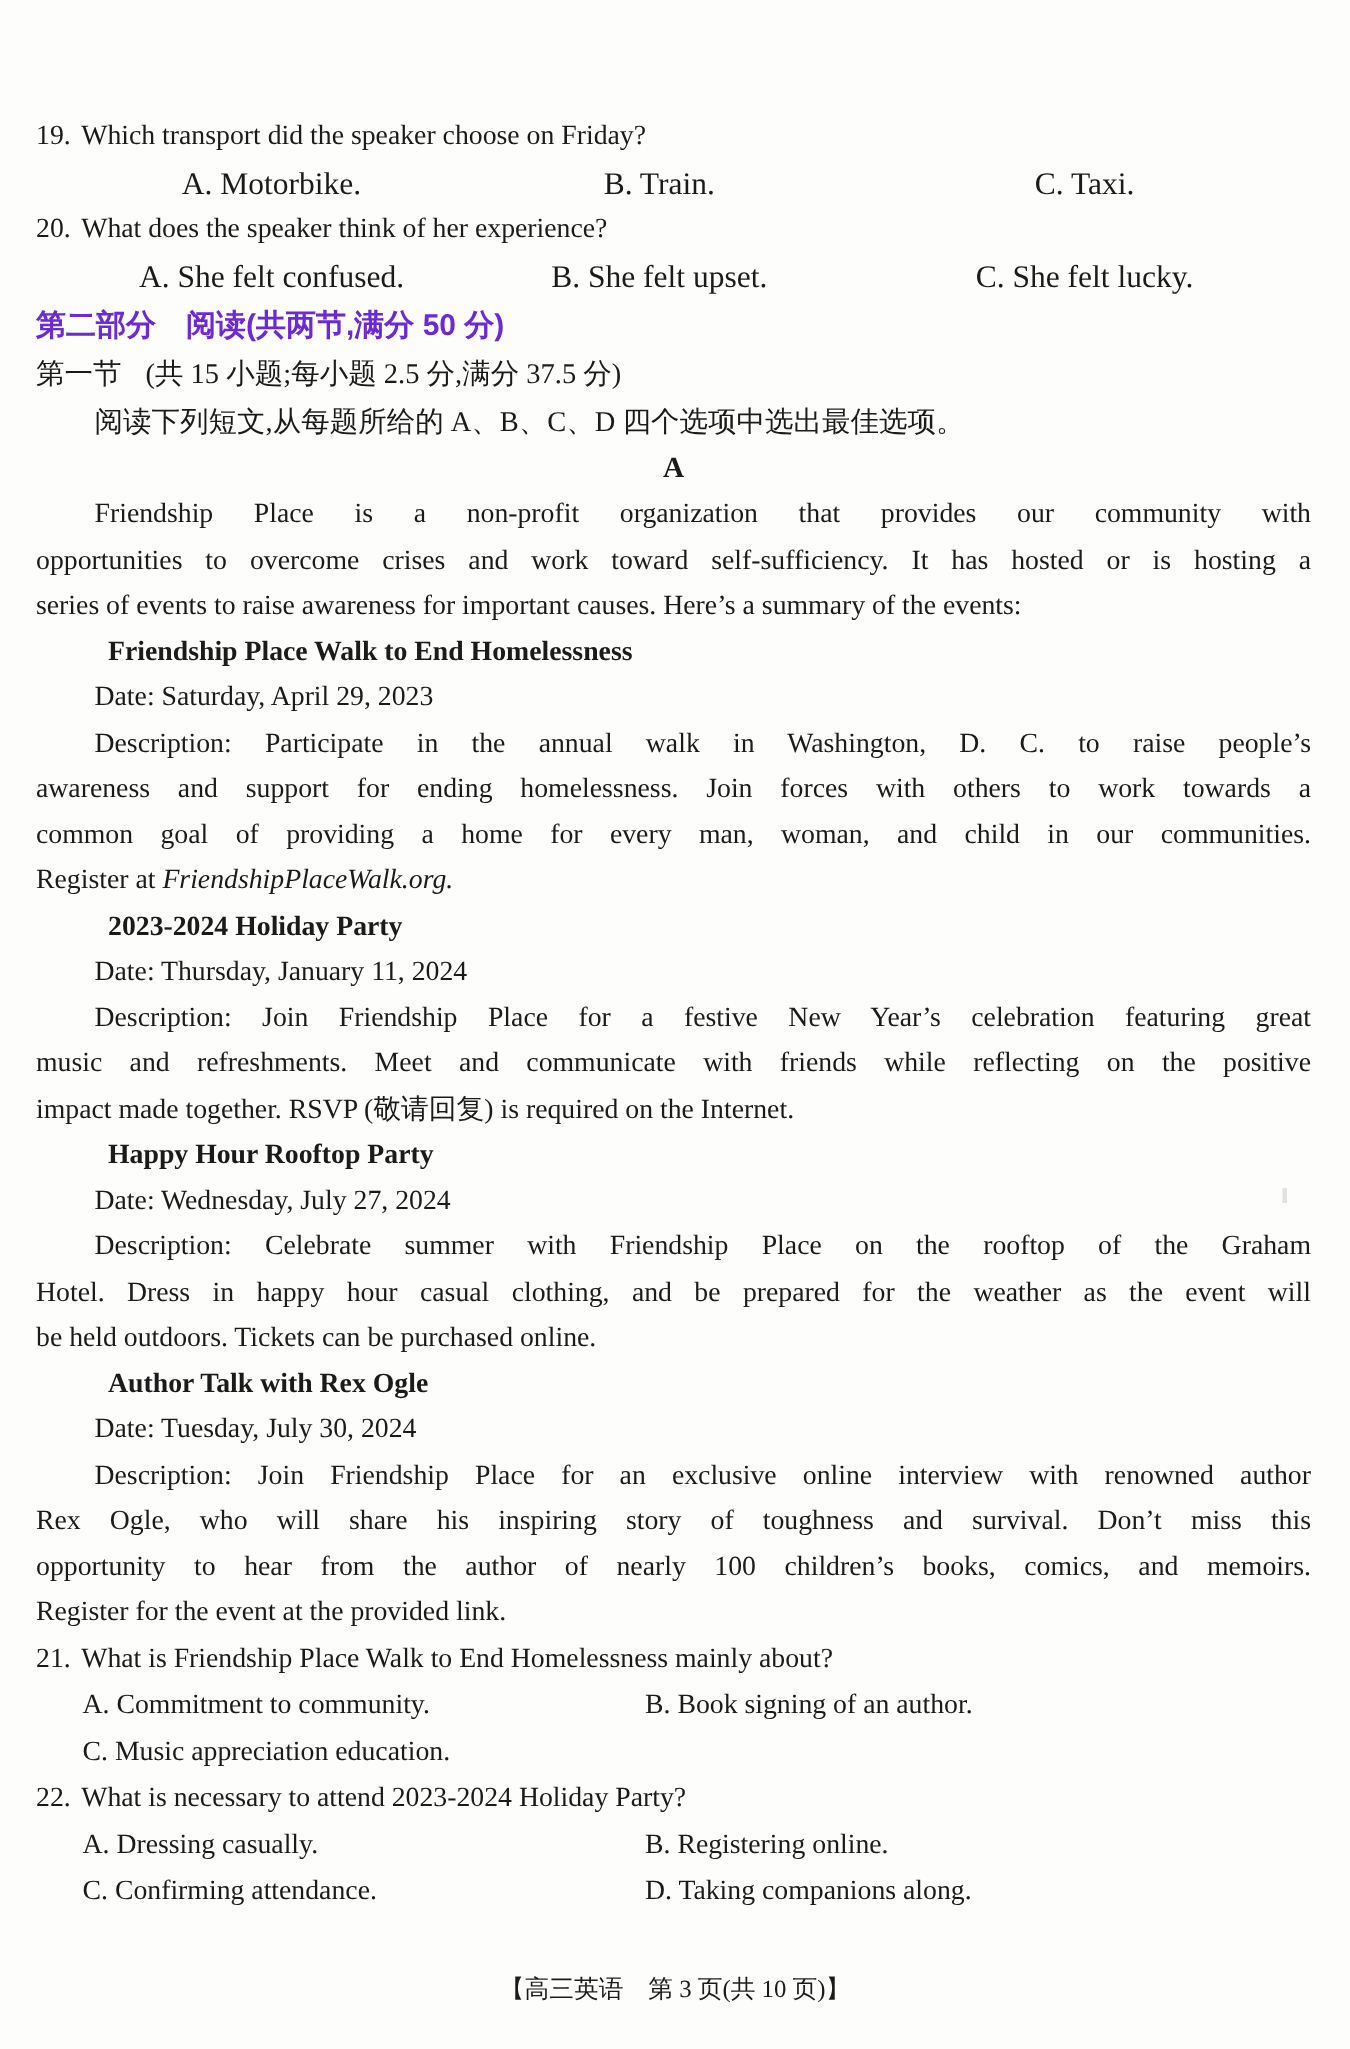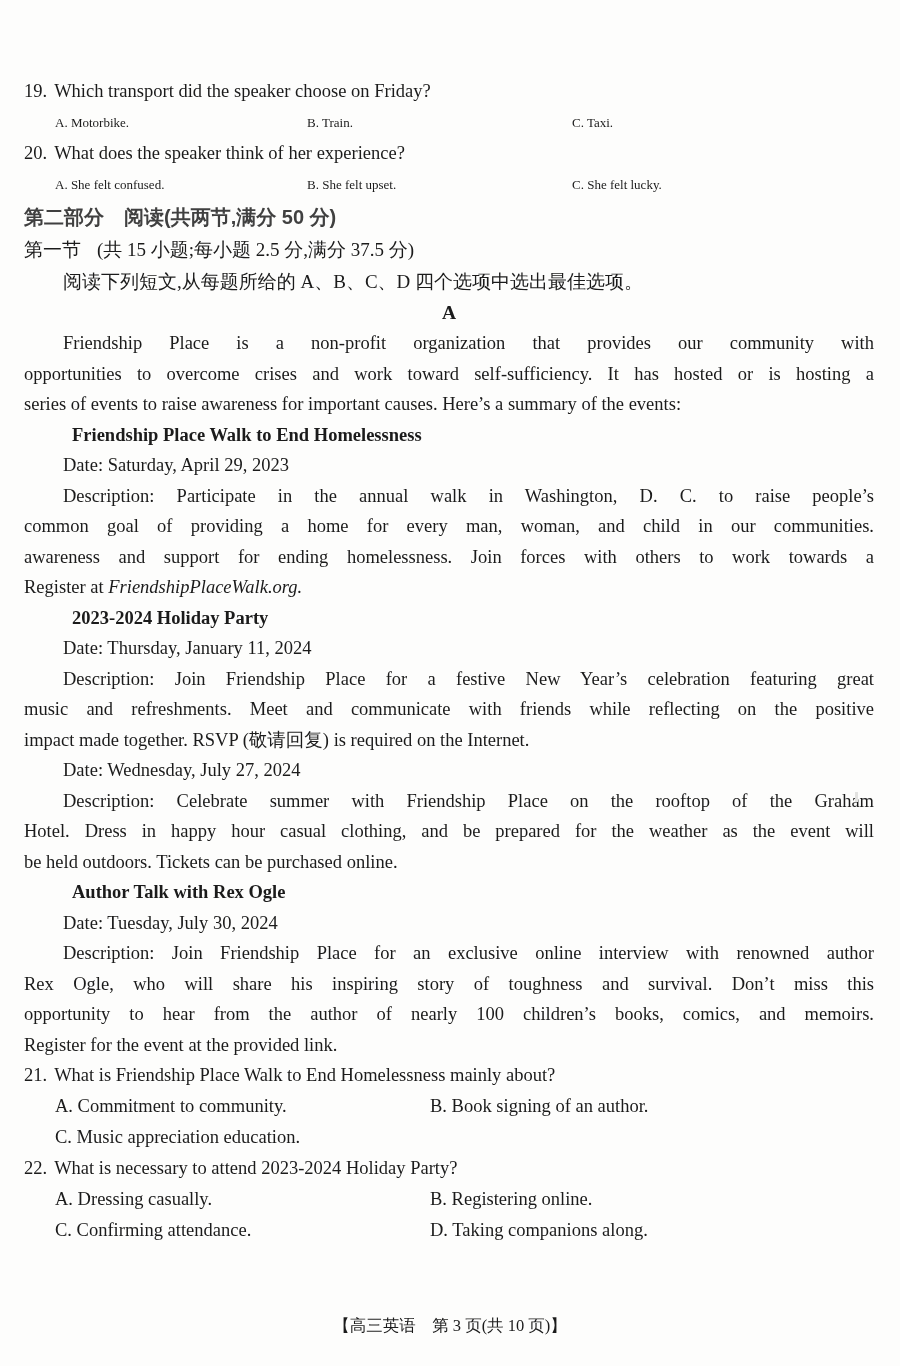--- a/index.html
+++ b/index.html
@@ -30,36 +30,37 @@
   .q-num { margin-right: 7px; }
   .jl {
     text-align: justify;
     text-align-last: justify;
   }
   .ind { text-indent: 39px; }
   .opt-row3 {
     display: grid;
     grid-template-columns: 252px 265px 1fr;
     padding-left: 31px;
-    font-size: 13px;
+    font-size: 21px;
     line-height: 31px;
+    text-align: center;
   }
   .opt-row2 {
     display: grid;
     grid-template-columns: 375px 1fr;
     padding-left: 31px;
     font-size: 18.5px;
     line-height: 31px;
   }
   .part-header {
     font-family: "Liberation Sans", "DejaVu Sans", sans-serif;
     font-weight: 700;
     font-size: 20px;
     line-height: 34px;
-    color: #404040;
+    color: #6d28d9;
   }
   .part-label { margin-right: 20px; }
   .sub-header {
     font-size: 19px;
     line-height: 32px;
   }
   .sub-label { margin-right: 16px; }
   .instruction {
     font-size: 19px;
     line-height: 32px;
@@ -131,32 +132,33 @@
   <div class="instruction">阅读下列短文,从每题所给的 A、B、C、D 四个选项中选出最佳选项。</div>
   <div class="passage-label">A</div>
 
   <div class="line jl ind">Friendship Place is a non-profit organization that provides our community with</div>
   <div class="line jl">opportunities to overcome crises and work toward self-sufficiency. It has hosted or is hosting a</div>
   <div class="line">series of events to raise awareness for important causes. Here’s a summary of the events:</div>
 
   <div class="ev-title">Friendship Place Walk to End Homelessness</div>
   <div class="line ind">Date: Saturday, April 29, 2023</div>
   <div class="line jl ind">Description: Participate in the annual walk in Washington, D. C. to raise people’s</div>
+  <div class="line jl">awareness and support for ending homelessness. Join forces with others to work towards a</div>
   <div class="line jl">common goal of providing a home for every man, woman, and child in our communities.</div>
-  <div class="line jl">awareness and support for ending homelessness. Join forces with others to work towards a</div>
   <div class="line">
     <span>Register at </span><span class="it">FriendshipPlaceWalk.org.</span>
   </div>
 
   <div class="ev-title">2023-2024 Holiday Party</div>
   <div class="line ind">Date: Thursday, January 11, 2024</div>
   <div class="line jl ind">Description: Join Friendship Place for a festive New Year’s celebration featuring great</div>
   <div class="line jl">music and refreshments. Meet and communicate with friends while reflecting on the positive</div>
   <div class="line">impact made together. RSVP (敬请回复) is required on the Internet.</div>
 
+  <div class="ev-title">Happy Hour Rooftop Party</div>
   <div class="line ind">Date: Wednesday, July 27, 2024</div>
   <div class="line jl ind">Description: Celebrate summer with Friendship Place on the rooftop of the Graham</div>
   <div class="line jl">Hotel. Dress in happy hour casual clothing, and be prepared for the weather as the event will</div>
   <div class="line">be held outdoors. Tickets can be purchased online.</div>
 
   <div class="ev-title">Author Talk with Rex Ogle</div>
   <div class="line ind">Date: Tuesday, July 30, 2024</div>
   <div class="line jl ind">Description: Join Friendship Place for an exclusive online interview with renowned author</div>
   <div class="line jl">Rex Ogle, who will share his inspiring story of toughness and survival. Don’t miss this</div>
   <div class="line jl">opportunity to hear from the author of nearly 100 children’s books, comics, and memoirs.</div>

